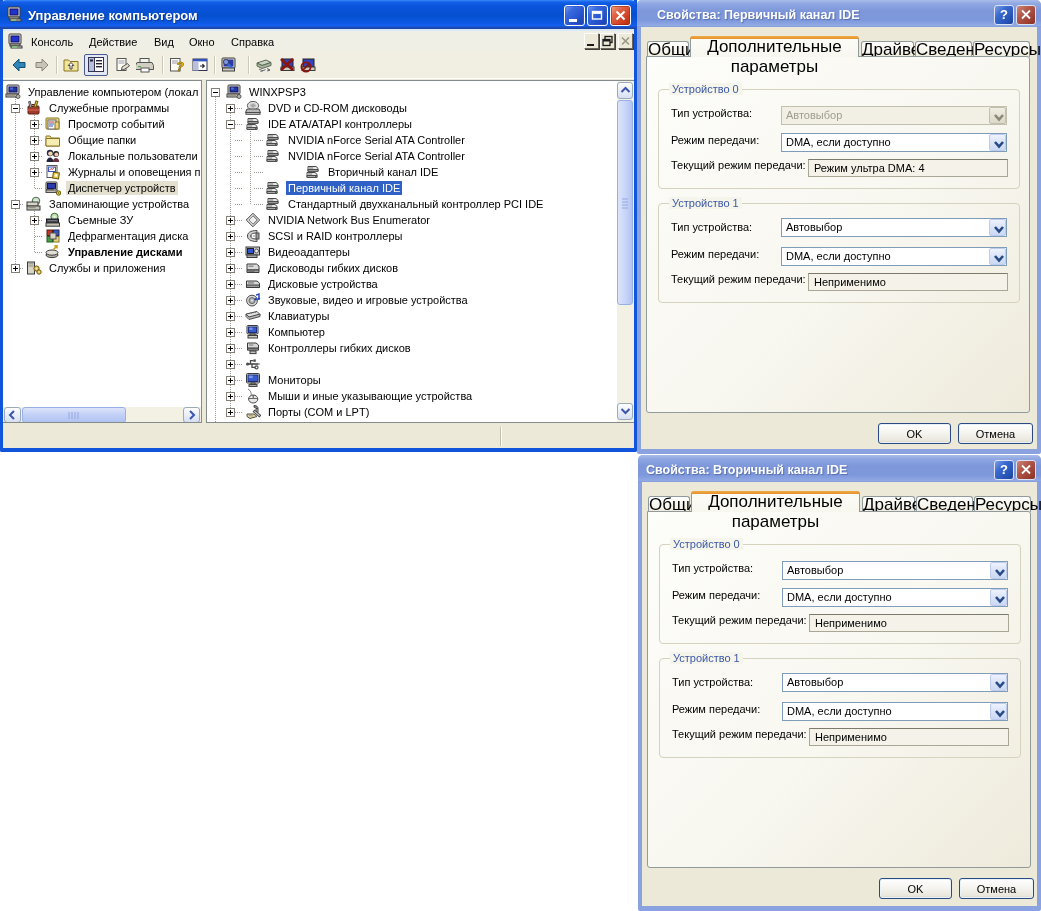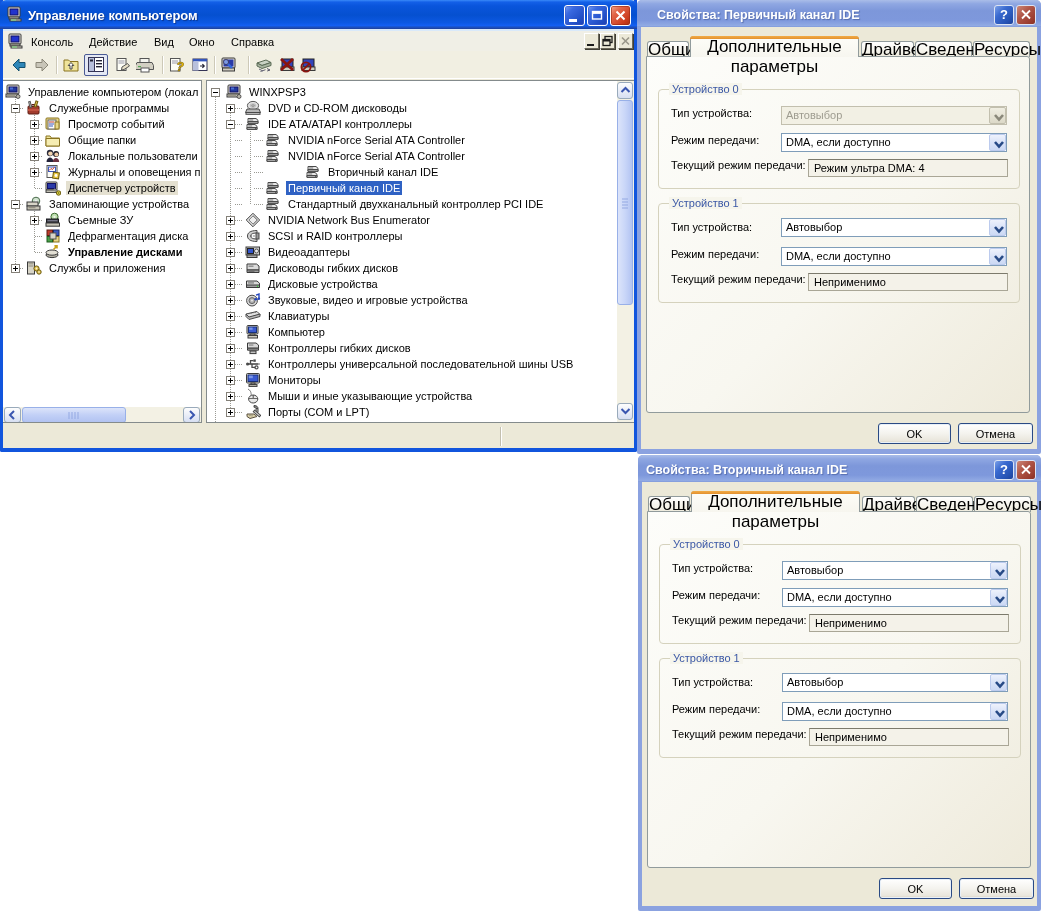--- a/index.html
+++ b/index.html
@@ -617,21 +617,20 @@
           </div>
 <i style="left:38px;top:0px;"><svg width="16" height="16" viewBox="0 0 16 16">
 <path d="M2 8 l11 0" stroke="#4a4a4a" stroke-width="1.6"></path>
 <path d="M13 8 l1.8 0" stroke="#4a4a4a"></path>
 <circle cx="2.6" cy="8" r="1.6" fill="#4a4a4a"></circle>
 <path d="M5.5 8 l0 -3.4 3 0" stroke="#4a4a4a" stroke-width="1.3" fill="none"></path>
 <rect x="8.4" y="3.4" width="2.4" height="2.4" fill="#4a4a4a"></rect>
 <path d="M7 8 l0 3.4 3.4 0" stroke="#4a4a4a" stroke-width="1.3" fill="none"></path>
 <circle cx="11.5" cy="11.4" r="1.5" fill="none" stroke="#4a4a4a" stroke-width="1.2"></circle>
 </svg></i>
-<span class="t" style="left:59px;padding:0 2px;">Контроллеры универсальной последовательной шины USB</span>
 </div>
 <div class="row" style="left:0;top:307px;width:428px;">
 <div class="pm" style="left:19px;">
             <b></b>
             <u></u>
           </div>
 <i style="left:38px;top:0px;"><svg width="16" height="16" viewBox="0 0 16 16">
 <path d="M3 1 C8 4 4.5 7 8 9" stroke="#777" fill="none"></path>
 <ellipse cx="8.2" cy="11" rx="4.6" ry="4" fill="#e8e8e8" stroke="#4a4a4a"></ellipse>
 <path d="M8.2 7 l0 3" stroke="#4a4a4a"></path>

